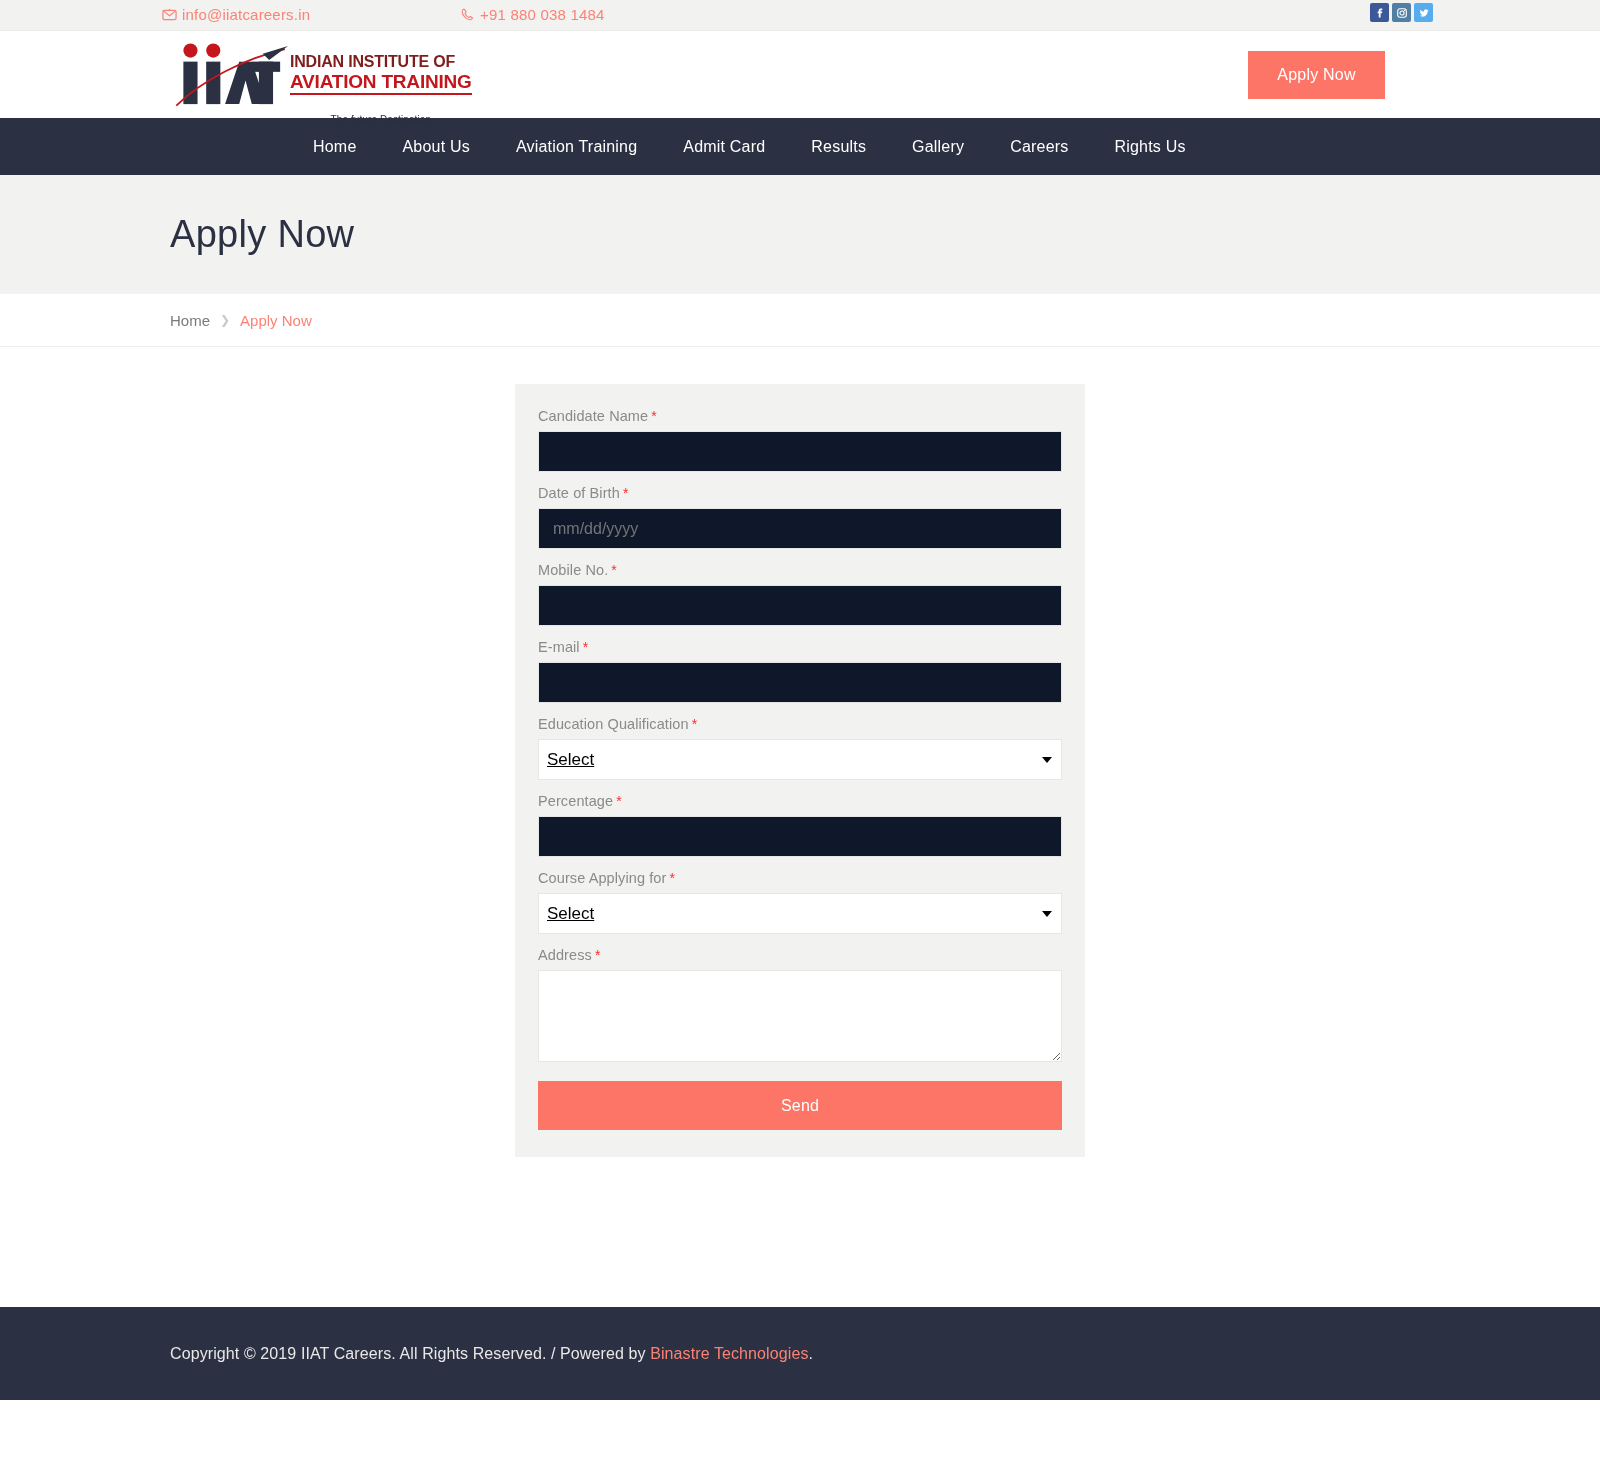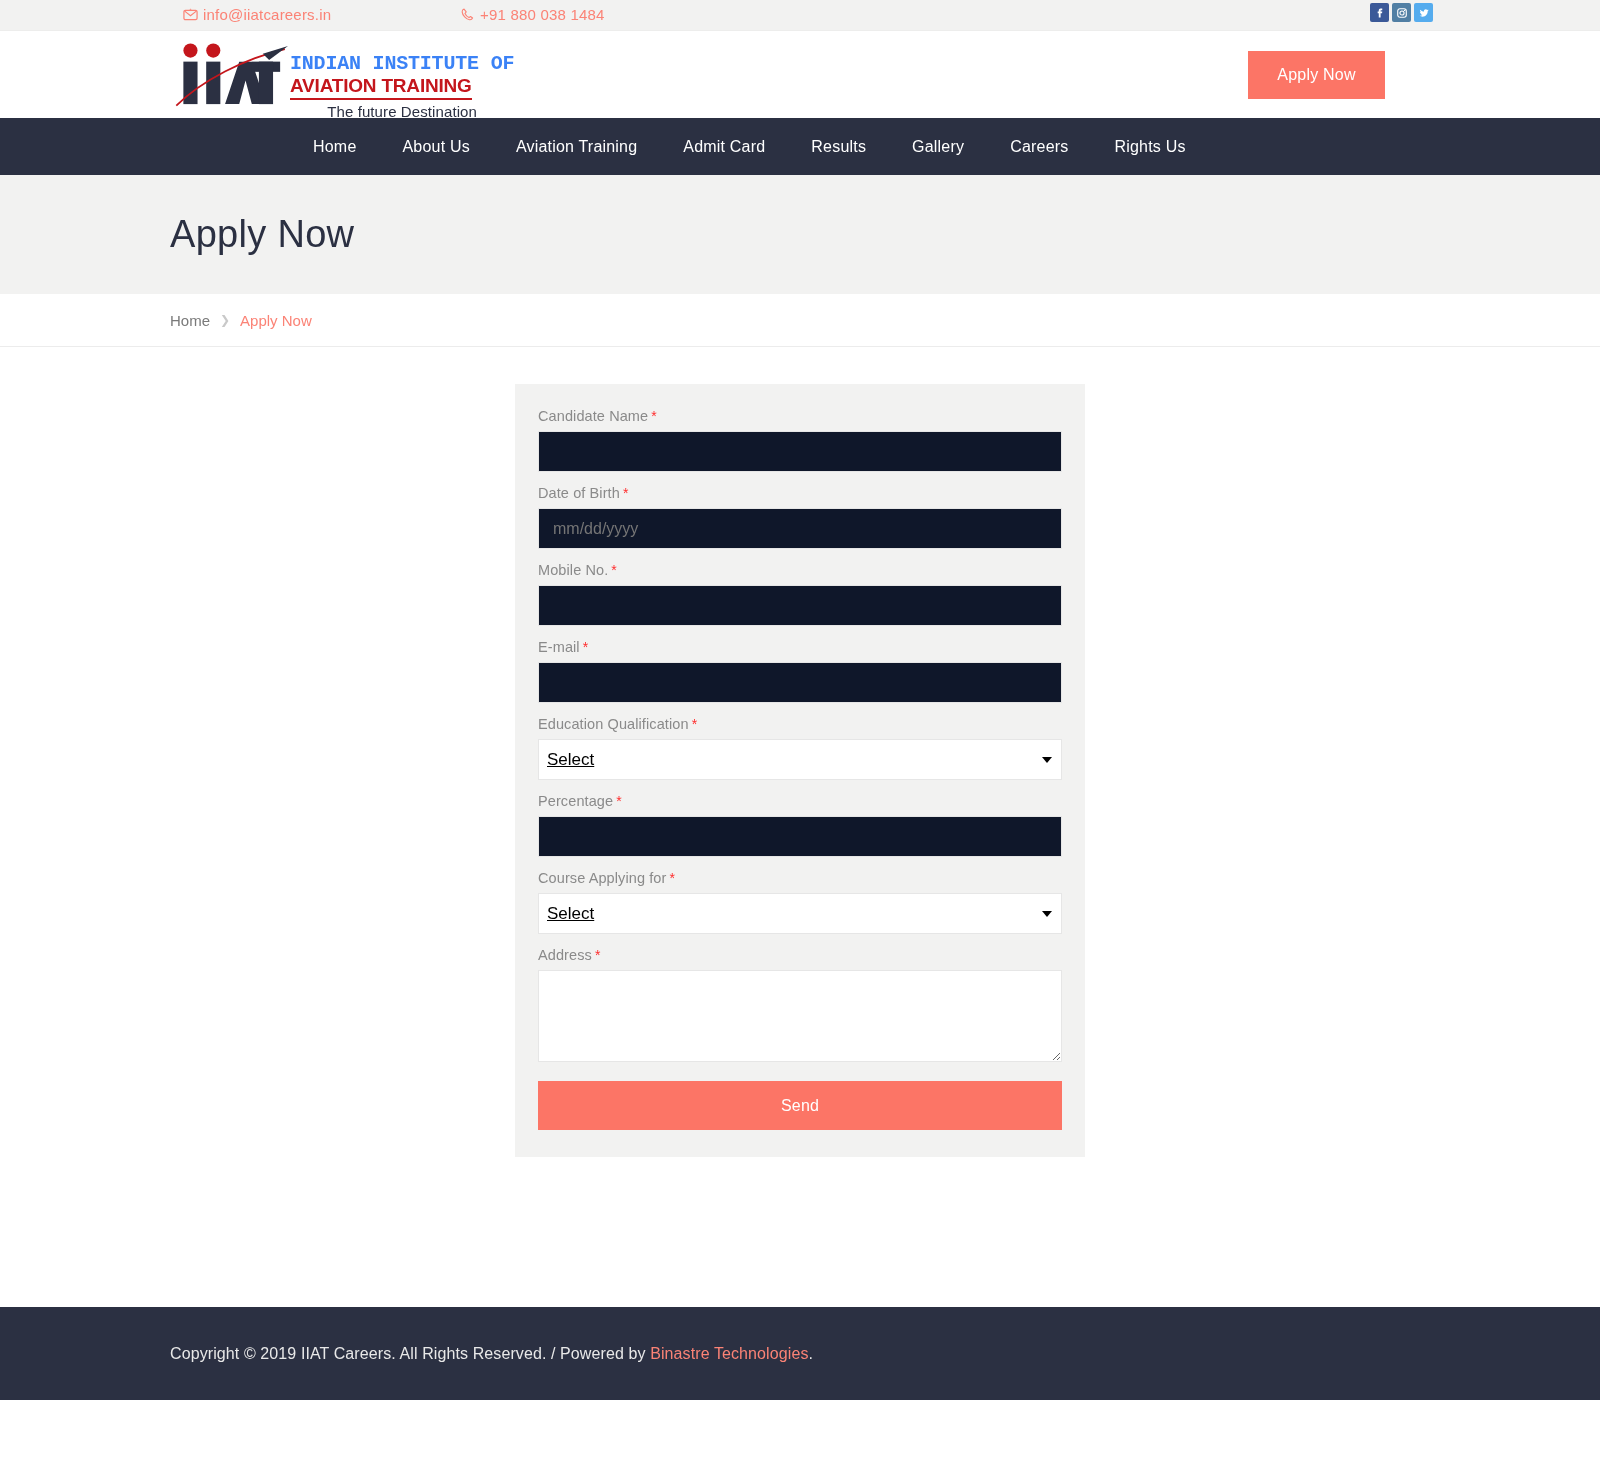--- a/index.html
+++ b/index.html
@@ -33,21 +33,21 @@
     position: absolute;
     top: 6px;
     display: flex;
     align-items: center;
     gap: 5px;
     color: #fb8376;
     font-size: 15px;
     letter-spacing: .2px;
     text-decoration: none;
   }
-  .contact-email { left: 23px; }
+  .contact-email { left: 2px; }
   .contact-phone { left: 300px; }
   .contact-item svg { display: block; }
 
   .social {
     position: absolute;
     right: 7px;
     top: 3px;
     display: flex;
     gap: 3px;
   }
@@ -83,42 +83,42 @@
     display: flex;
     align-items: flex-start;
     text-decoration: none;
   }
   .logo-mark { width: 118px; height: 68px; display: block; }
   .logo-text {
     margin-left: 2px;
     padding-top: 12px;
   }
   .logo-l1 {
-    font-size: 20px;
+    font-size: 16px;
     font-weight: bold;
-    color: #3b82f6;
+    color: #7f1d1d;
     letter-spacing: -0.2px;
     line-height: 1.12;
-    font-family: Liberation Mono, monospace;
+    font-family: Liberation Sans, sans-serif;
   }
   .logo-l2 {
     font-size: 19px;
     font-weight: bold;
     color: #c4161c;
     letter-spacing: -0.2px;
     line-height: 1.12;
     border-bottom: 2px solid #c4161c;
     padding-bottom: 1px;
     display: inline-block;
   }
   .logo-l3 {
-    font-size: 15px;
+    font-size: 10px;
     color: #2b3042;
     text-align: center;
-    margin-top: 3px;
+    margin-top: 19px;
     letter-spacing: .1px;
   }
 
   .apply-top {
     position: absolute;
     right: 55px;
     top: 20px;
     width: 137px;
     height: 48px;
     background: #fc7566;

